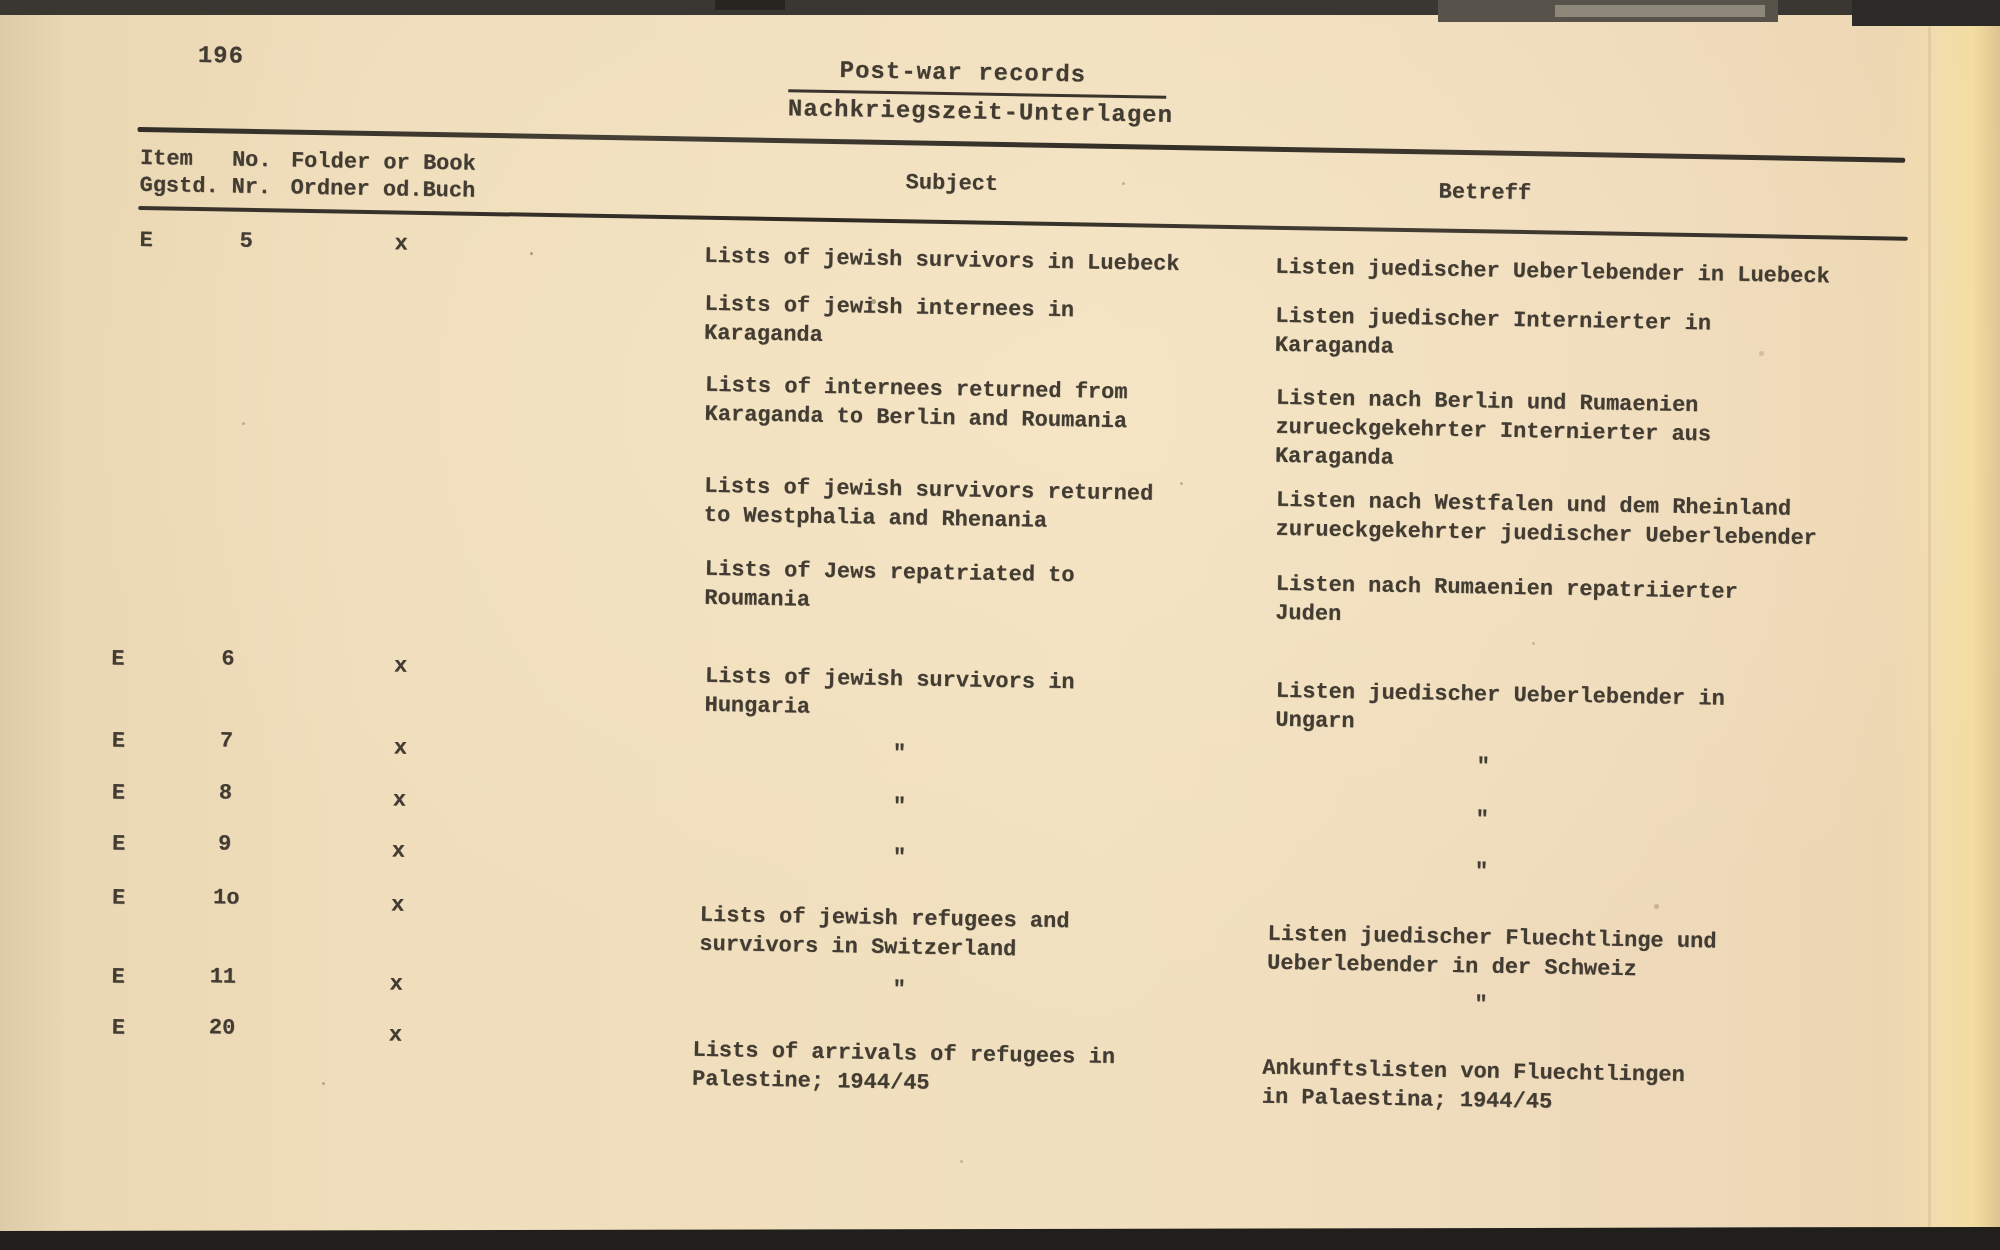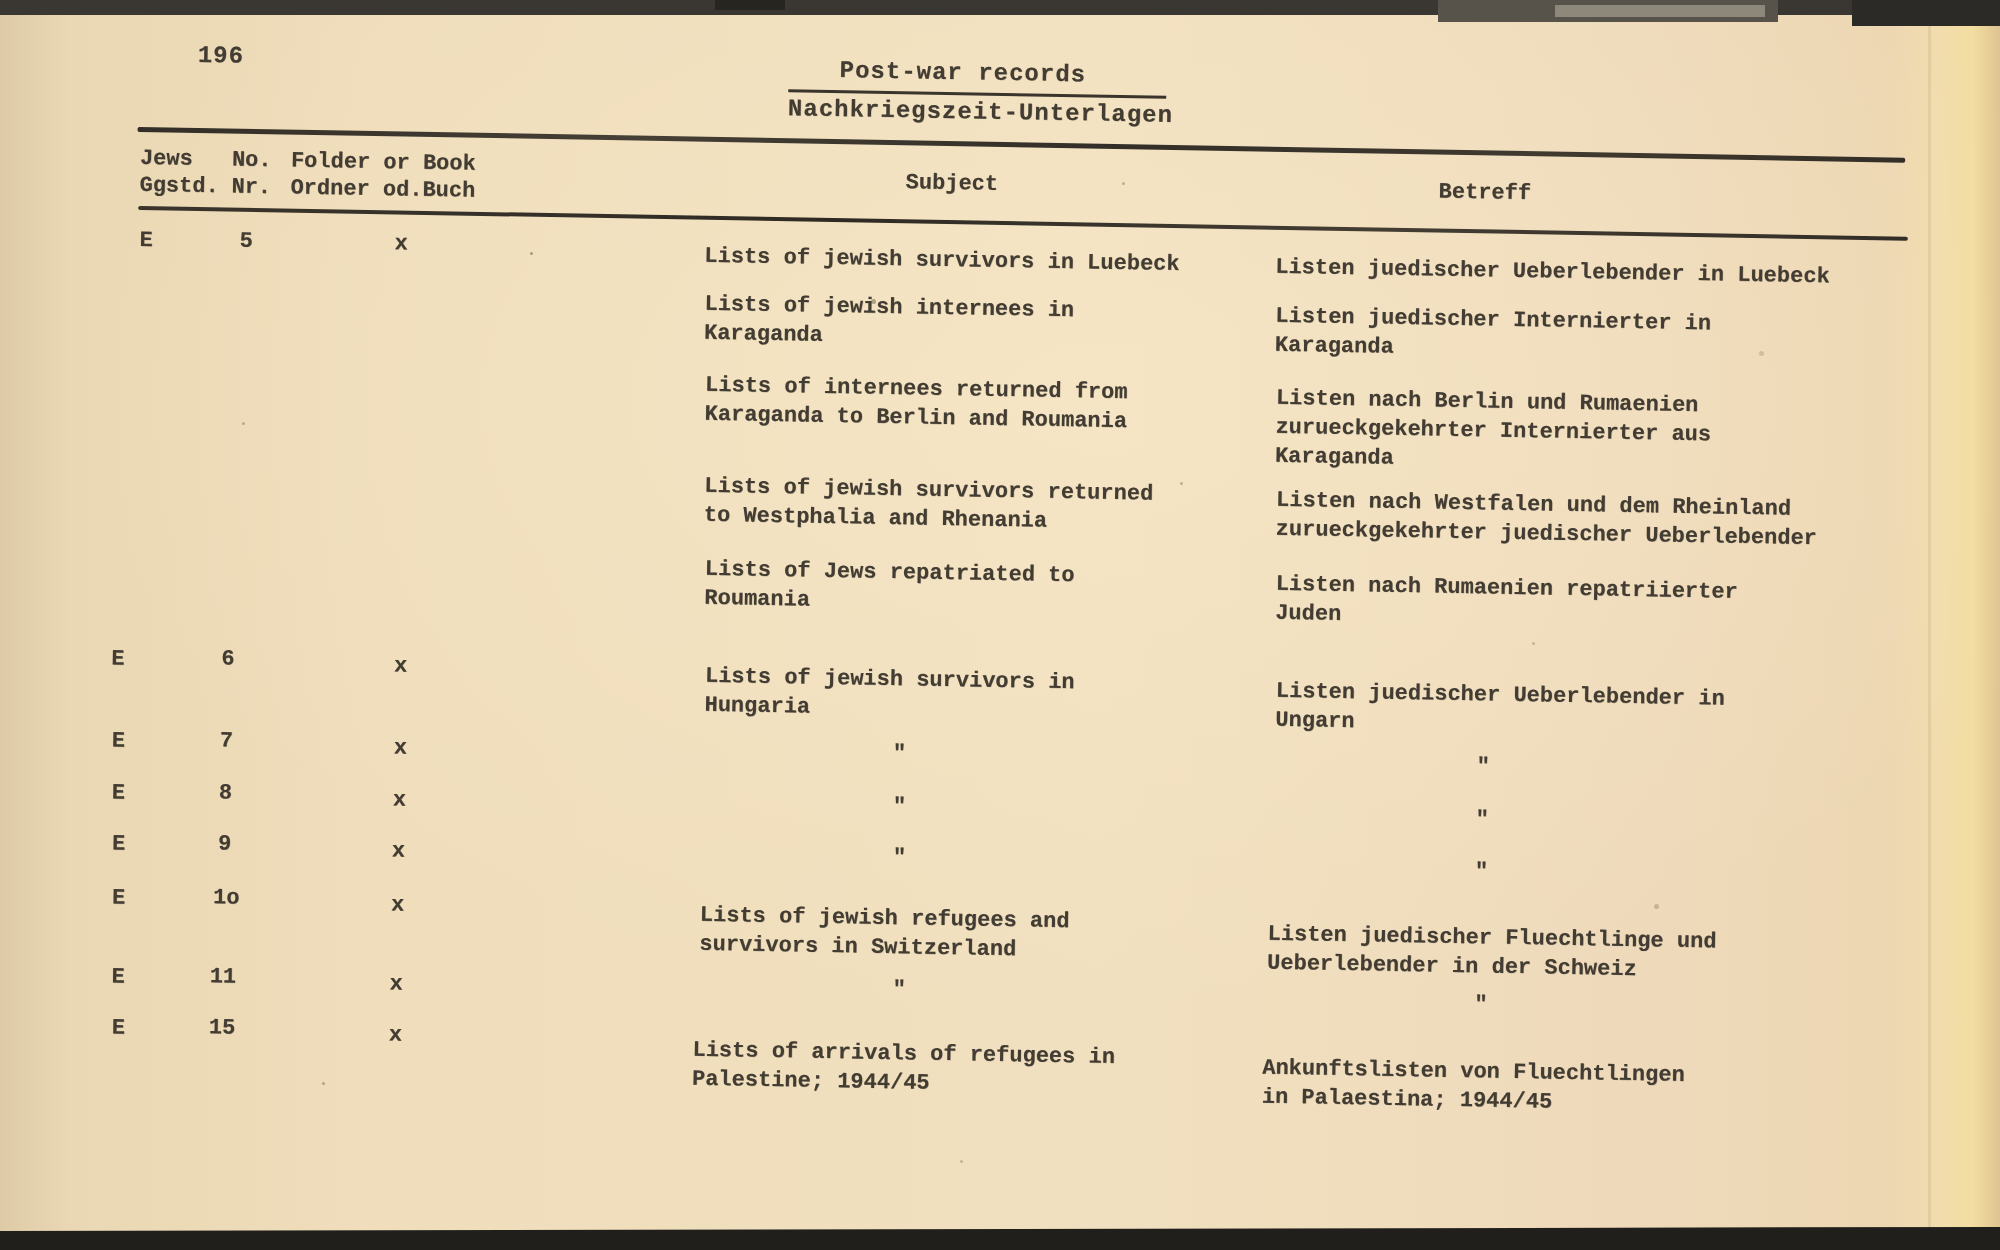--- a/index.html
+++ b/index.html
@@ -55,21 +55,21 @@
   <div class="sheet">
 
     <div class="t big" style="left:188px;top:56px">196</div>
     <div class="t big" style="left:830px;top:60px">Post-war records</div>
     <div class="uline" style="position:absolute;left:779px;top:93px;width:378px"></div>
     <div class="t big" style="left:779px;top:99px">Nachkriegszeit-Unterlagen</div>
 
     <div class="rule rule-thick" style="left:129px;top:142px;width:1768px"></div>
     <div class="rule rule-thin" style="left:131px;top:221px;width:1770px"></div>
 
-    <div class="t" style="left:132px;top:160px;line-height:27px"><span>Jews</span><br><span>Ggstd.</span></div>
+    <div class="t" style="left:132px;top:160px;line-height:27px"><span>Item</span><br><span>Ggstd.</span></div>
     <div class="t" style="left:224px;top:160px;line-height:27px"><span>No.</span><br><span>Nr.</span></div>
     <div class="t" style="left:283px;top:160px;line-height:27px"><span>Folder or Book</span><br><span>Ordner od.Buch</span></div>
     <div class="t" style="left:898px;top:170px">Subject</div>
     <div class="t" style="left:1431px;top:170px">Betreff</div>
 
     <div class="t" style="left:133px;top:241px">E</div>
     <div class="t" style="left:233px;top:240px">5</div>
     <div class="t" style="left:388px;top:240px">x</div>
 
     <div class="t" style="left:112px;top:660px">E</div>
@@ -90,21 +90,21 @@
 
     <div class="t" style="left:117px;top:899px">E</div>
     <div class="t" style="left:218px;top:897px">1o</div>
     <div class="t" style="left:396px;top:901px">x</div>
 
     <div class="t" style="left:118px;top:978px">E</div>
     <div class="t" style="left:216px;top:976px">11</div>
     <div class="t" style="left:396px;top:980px">x</div>
 
     <div class="t" style="left:119px;top:1029px">E</div>
-    <div class="t" style="left:216px;top:1027px">15</div>
+    <div class="t" style="left:216px;top:1027px">20</div>
     <div class="t" style="left:396px;top:1031px">x</div>
 
     <div class="t" style="left:698px;top:247px">Lists of jewish survivors in Luebeck</div>
     <div class="t" style="left:1269px;top:248px">Listen juedischer Ueberlebender in Luebeck</div>
 
     <div class="t" style="left:699px;top:295px">Lists of jewish internees in
 Karaganda</div>
     <div class="t" style="left:1270px;top:297px">Listen juedischer Internierter in
 Karaganda</div>
 

